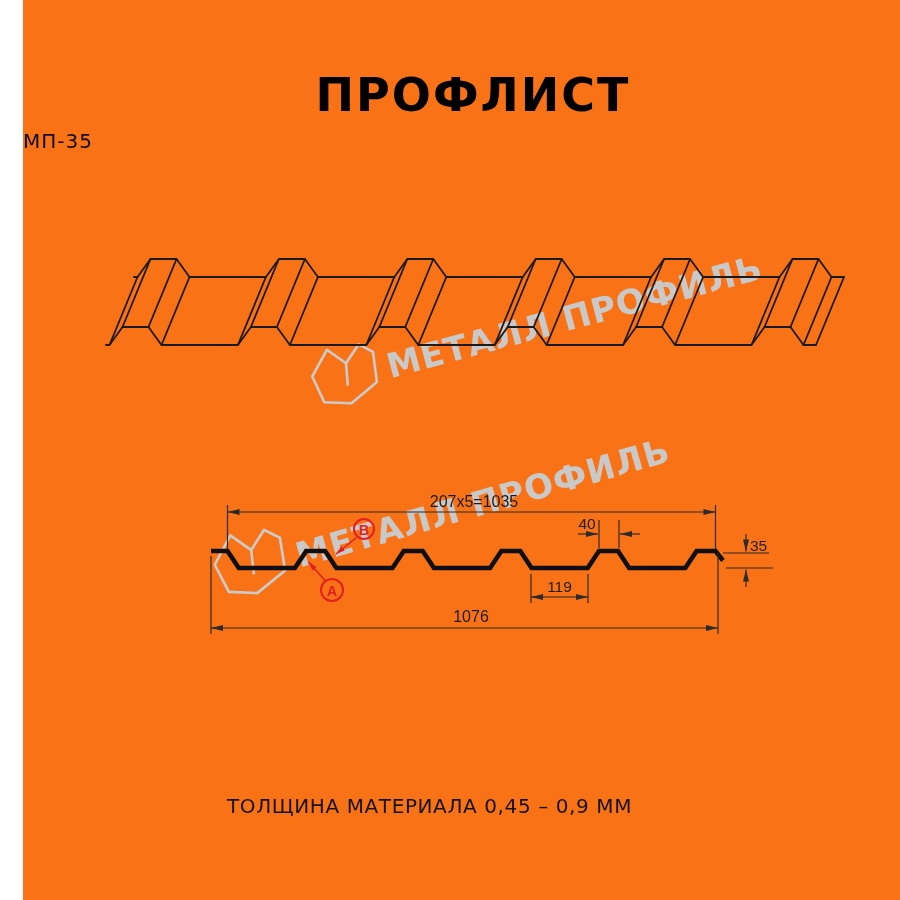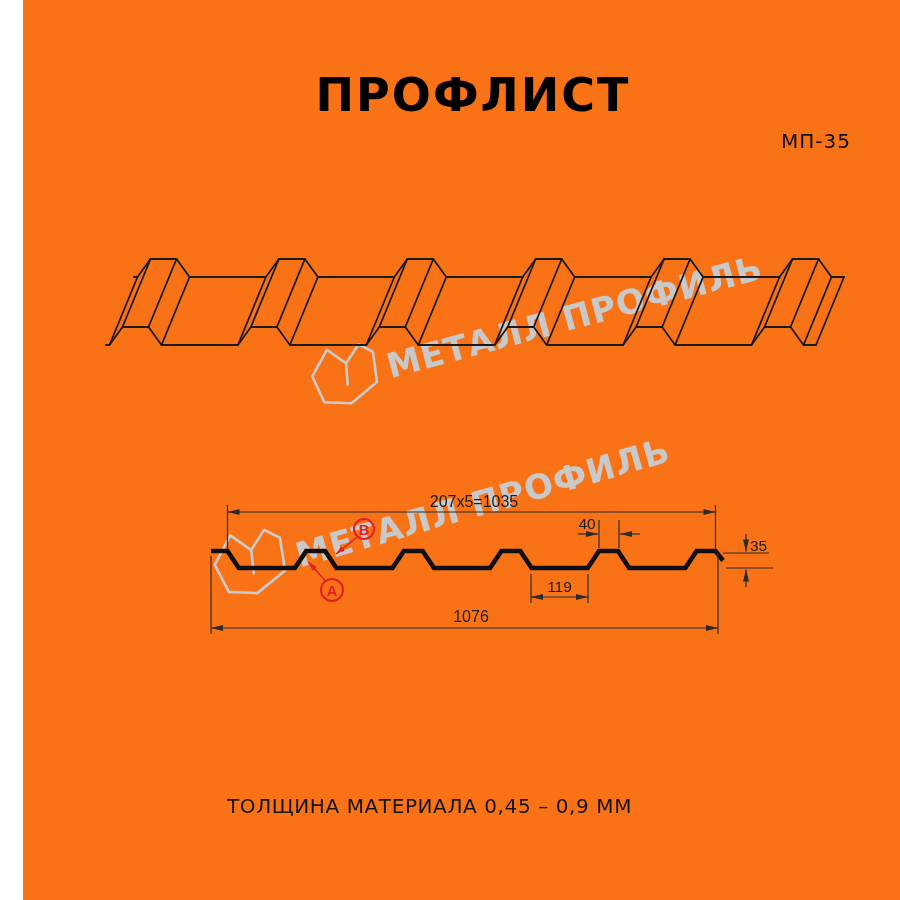--- a/index.html
+++ b/index.html
@@ -1,20 +1,20 @@
 <!DOCTYPE html>
 <html><head>
 <meta charset="utf-8">
 <style>
   html,body{margin:0;padding:0;background:#fff;}
   .canvas{position:relative;width:900px;height:900px;background:#f97316;overflow:hidden;
           font-family:"DejaVu Sans","Liberation Sans",sans-serif;margin-left:23px;}
   .page-title{position:absolute;top:68px;left:0;width:900px;text-align:center;
               font-size:46px;font-weight:bold;letter-spacing:2px;color:#000;}
-  .page-subtitle{position:absolute;top:129px;left:0;width:828px;text-align:right;
+  .page-subtitle{position:absolute;top:129px;left:0;width:828px;text-align:left;
               font-size:20px;font-weight:normal;letter-spacing:1px;color:#0d0d0d;}
   .footer-note{position:absolute;top:794px;left:0;width:813px;text-align:center;
               font-size:20px;font-weight:normal;letter-spacing:0.6px;color:#141414;}
   svg.scene{position:absolute;top:0;left:0;}
   .wm-text{fill:#c9c9c9;font-weight:bold;font-size:34px;letter-spacing:1px;
            font-family:"DejaVu Sans","Liberation Sans",sans-serif;}
   .wm-logo{fill:none;stroke:#cbcbcb;stroke-width:2.6;stroke-linejoin:round;}
   .sheet3d{fill:none;stroke:#1a1a1a;stroke-width:1.8;stroke-linejoin:round;stroke-linecap:round;}
   .profile-thick{fill:none;stroke:#0f0f0f;stroke-width:4.6;stroke-linejoin:miter;stroke-linecap:butt;}
   .dim{stroke:#2b2b2b;stroke-width:1.2;fill:none;}

